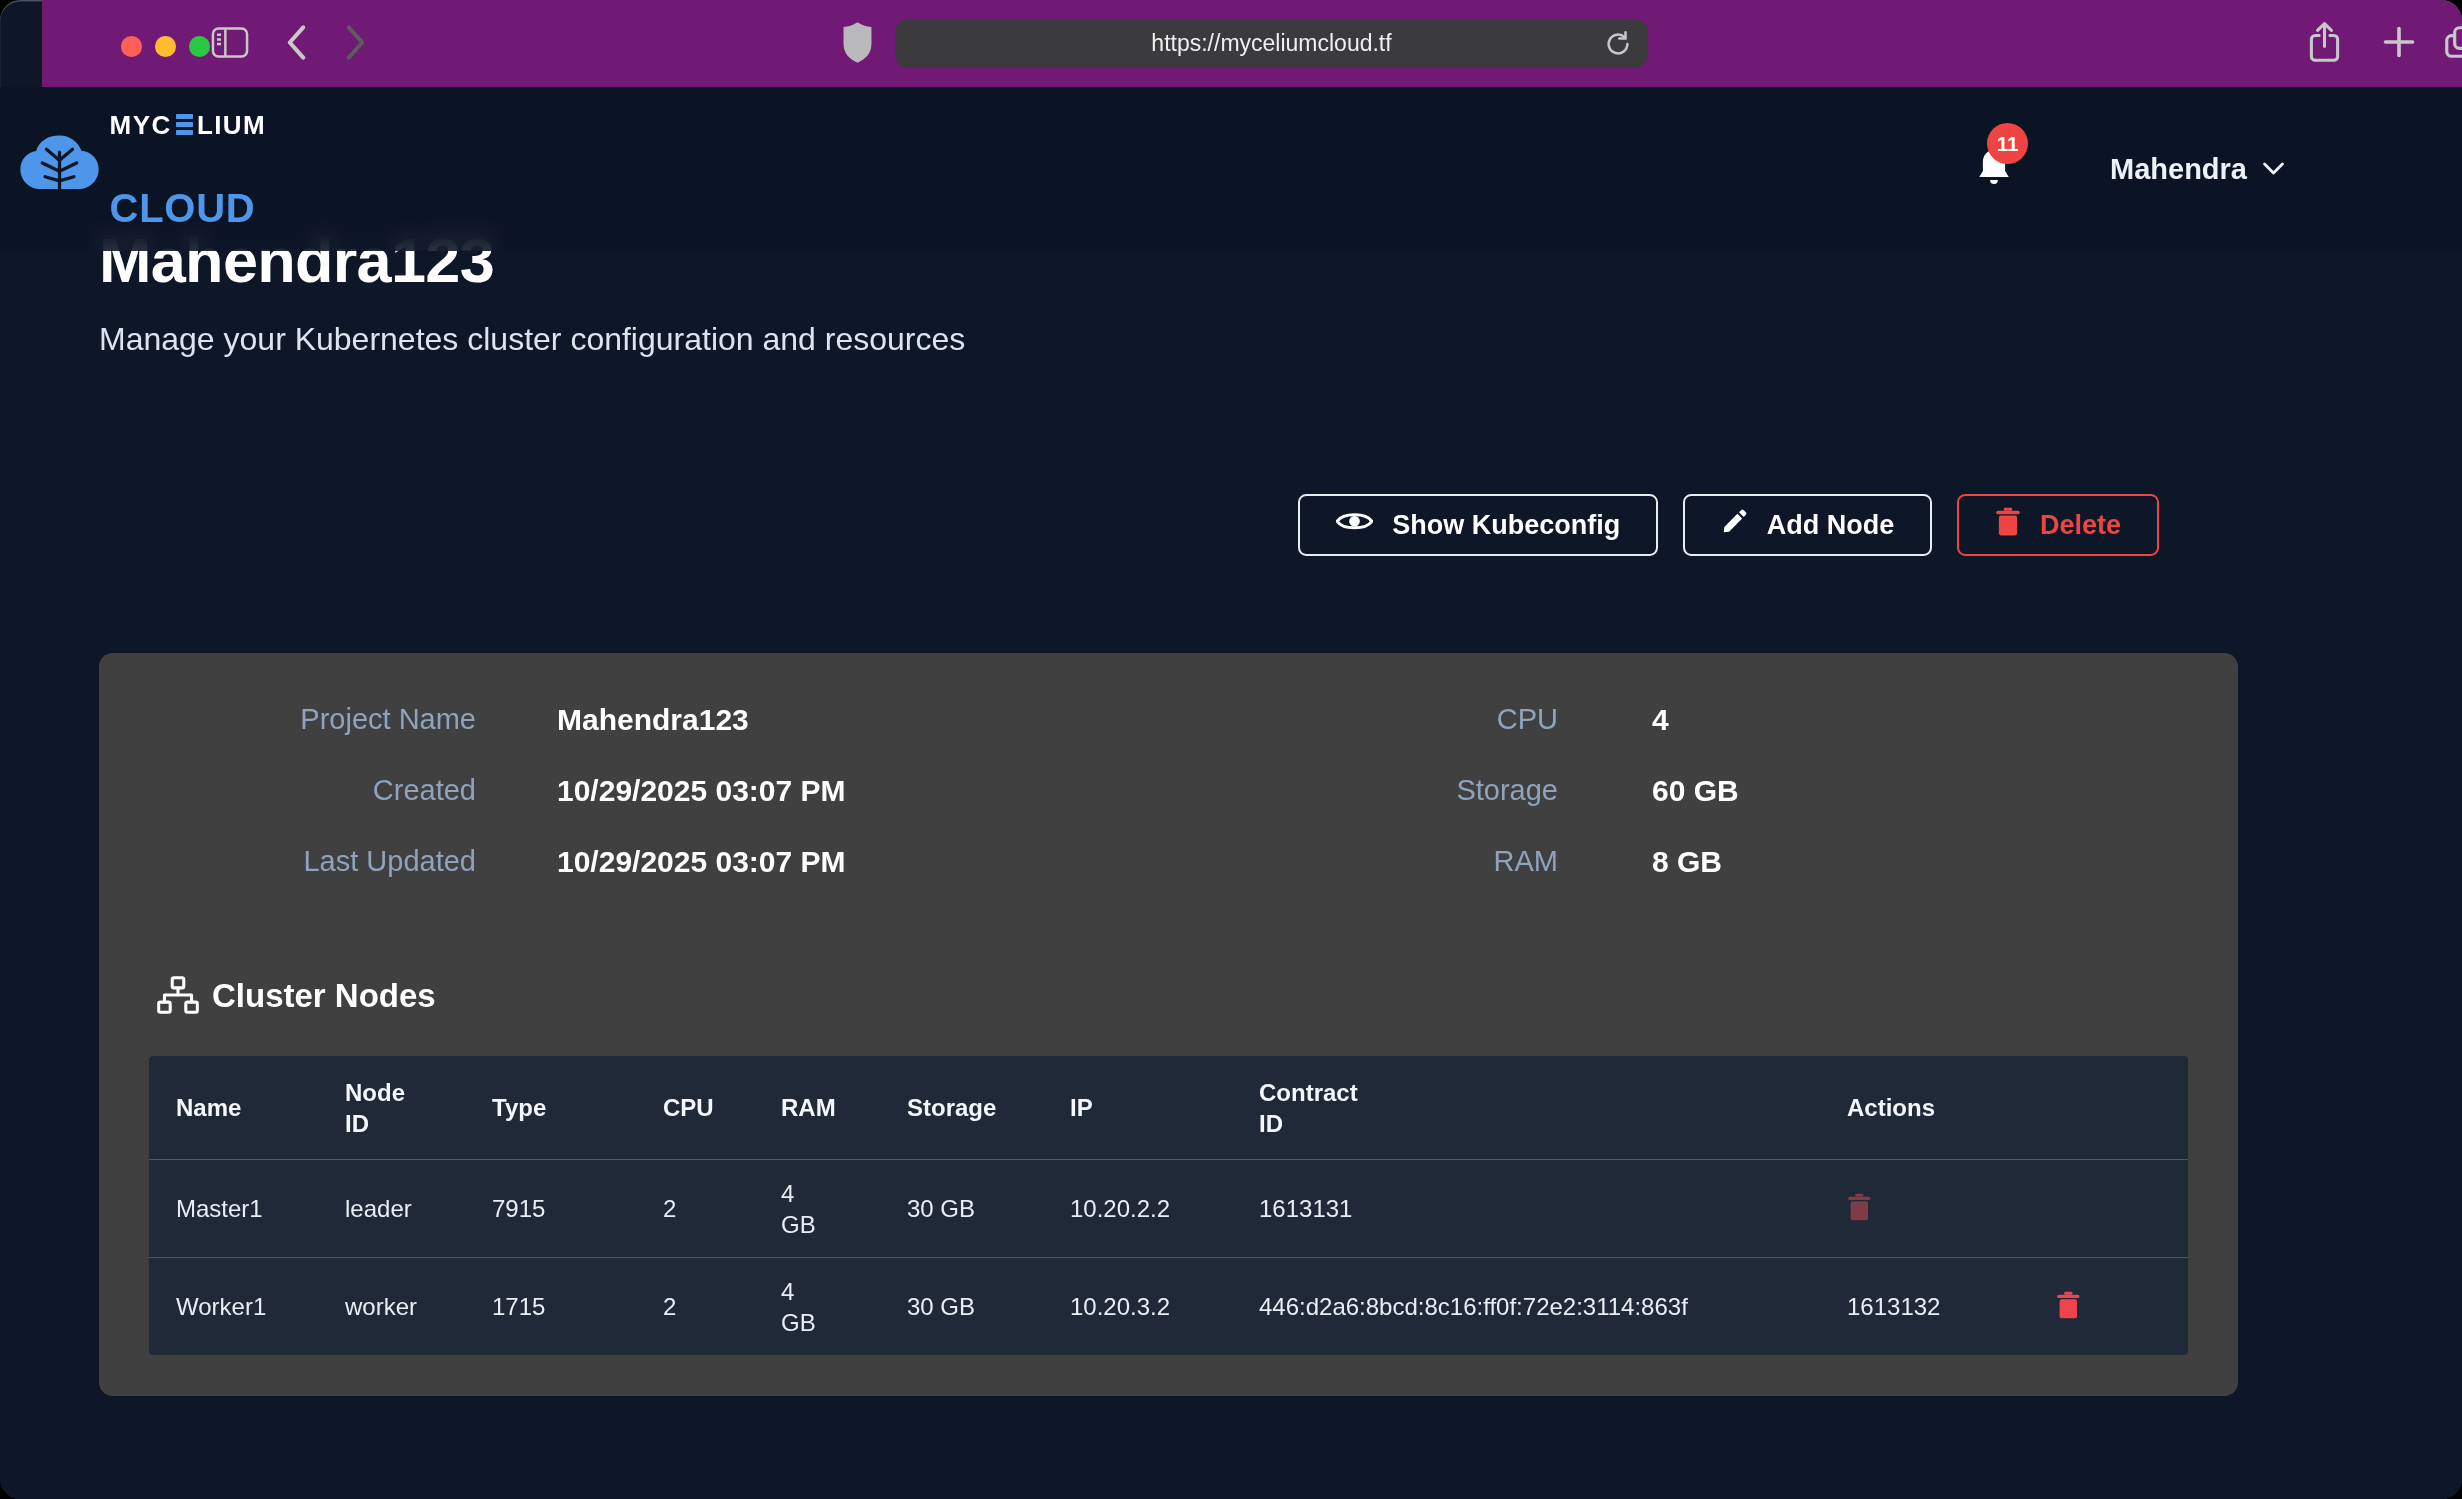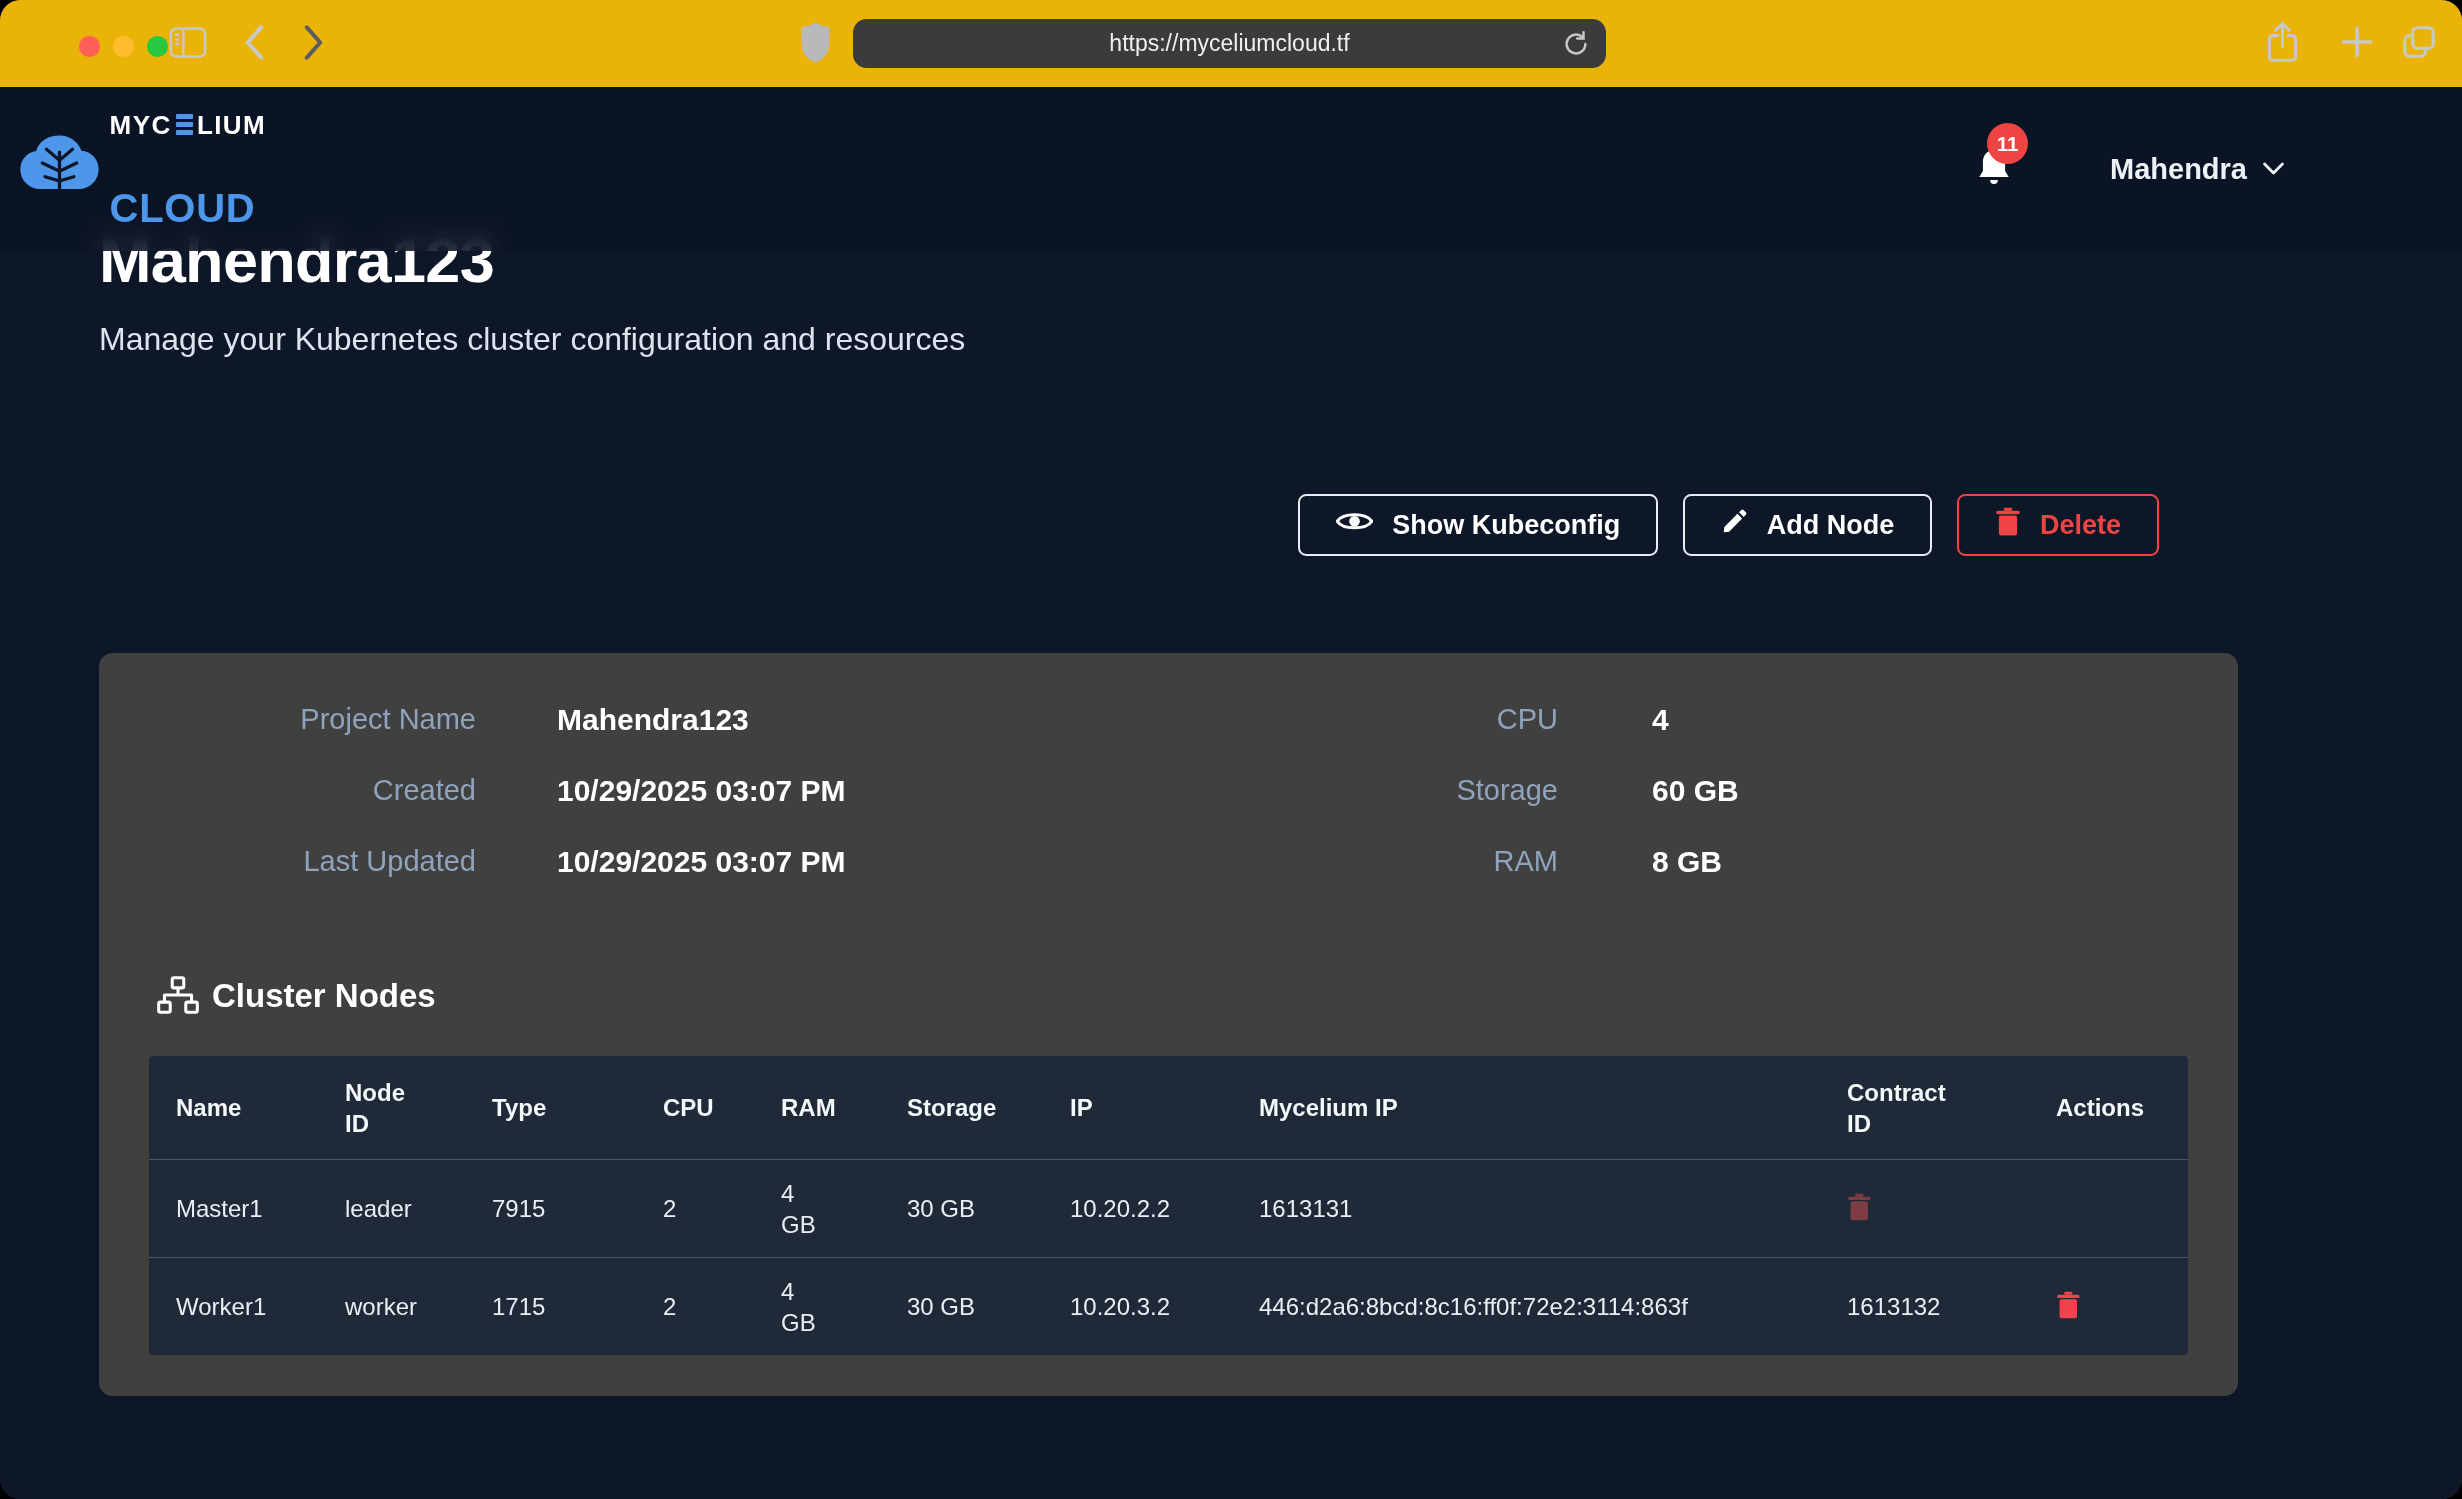--- a/index.html
+++ b/index.html
@@ -1,21 +1,21 @@
 <!DOCTYPE html>
 <html style="font-size:11px"><head>
 <meta charset="utf-8">
 <style>
   * { margin:0; padding:0; box-sizing:border-box; }
   body { background:#000; font-family:"Liberation Sans", sans-serif; width:2462px; height:1499px; }
   .window { position:relative; width:2462px; height:1499px; border-radius:20.5px; overflow:hidden;
             background:#0e1727; box-shadow: inset 0 1.4px 0 rgba(255,255,255,0.22), inset 0 0 0 0.7px rgba(255,255,255,0.07); }
 
   
-  .titlebar { position:relative; height:87px; background:#eab308; }
+  .titlebar { position:relative; height:87px; background:#701a75;margin-left:42px; }
   .traffic { position:absolute; left:79px; top:36px; display:flex; gap:13.7px; }
   .tl { width:20.5px; height:20.5px; border-radius:50%; }
   .tl.red { background:#ff5f57; } .tl.yellow { background:#febc2e; } .tl.green { background:#28c840; }
   .tb-btn { position:absolute; top:0; height:87px; display:flex; align-items:center; justify-content:center; background:none; border:none; cursor:pointer; }
   .urlbar { position:absolute; left:853px; top:19px; width:753px; height:49px; background:#3b3b3d; border-radius:13.7px;
             display:flex; align-items:center; justify-content:center; }
   .url-text { color:#efefef; font-size:23px; }
   .url-refresh { position:absolute; right:15px; top:9.6px; }
 
   
@@ -312,23 +312,20 @@
             <div class="th">
                 <span>RAM</span>
               </div>
             <div class="th">
                 <span>Storage</span>
               </div>
             <div class="th">
                 <span>IP</span>
               </div>
             <div class="th">
-                <span>Mycelium IP</span>
-              </div>
-            <div class="th">
                 <span class="wrap-contract">Contract ID</span>
               </div>
             <div class="th">
                 <span>Actions</span>
               </div>
           </div>
 
           <div class="tgrid trow">
             <div class="td">
                 <span>Master1</span>

